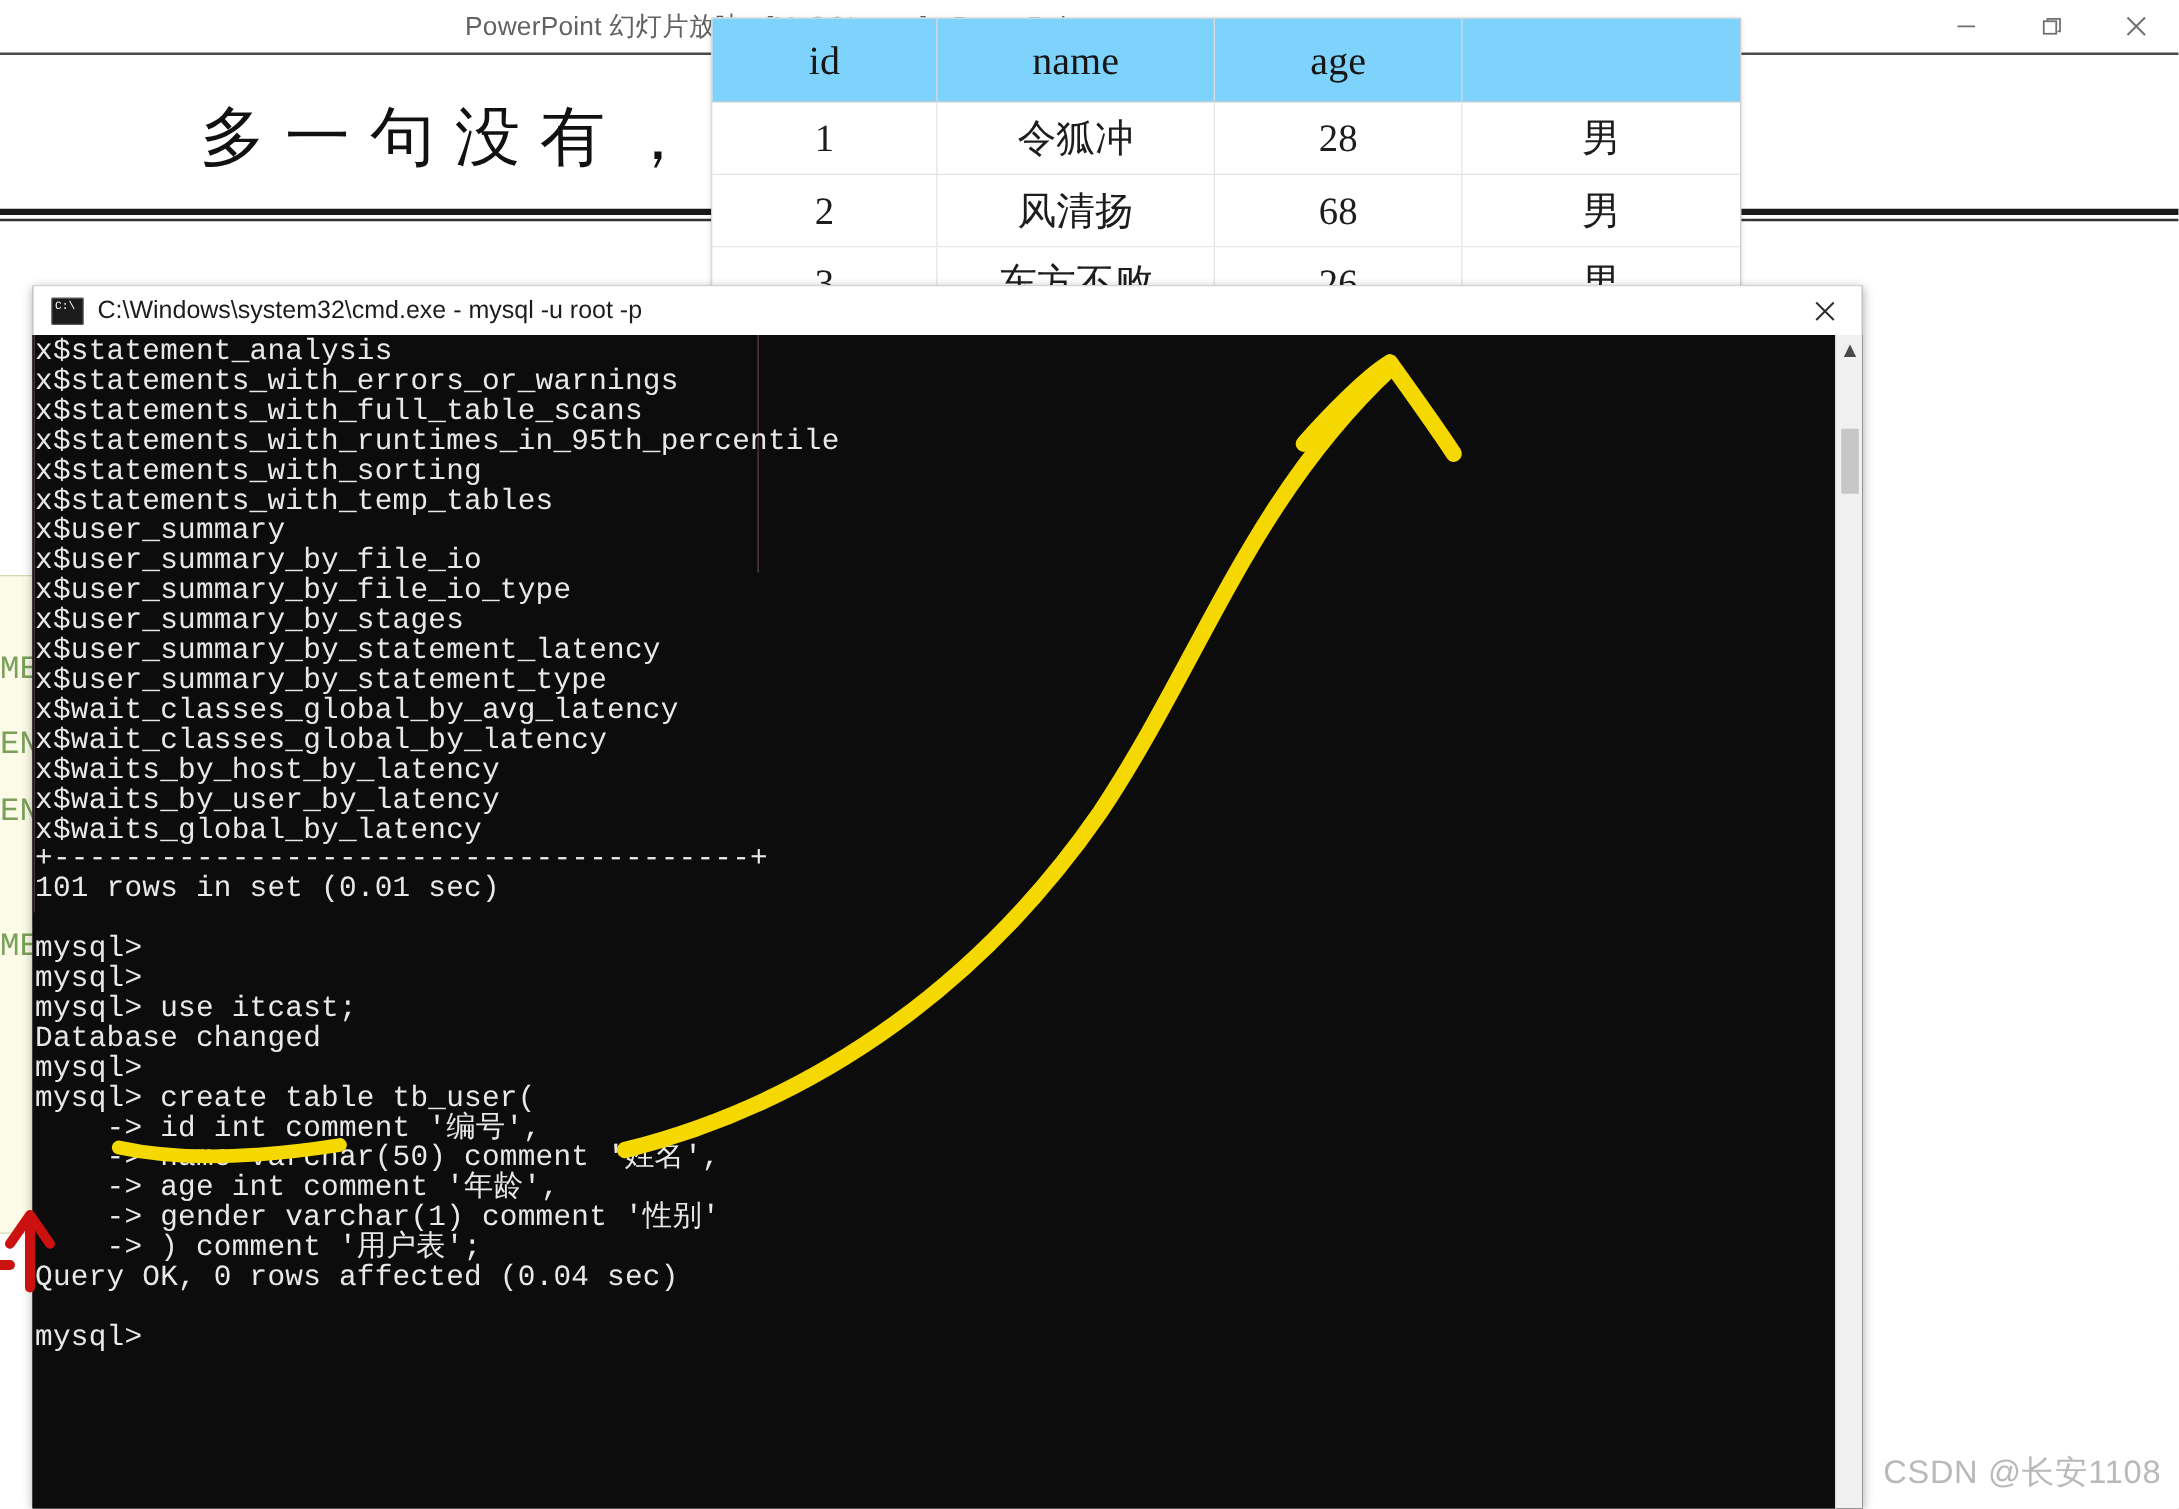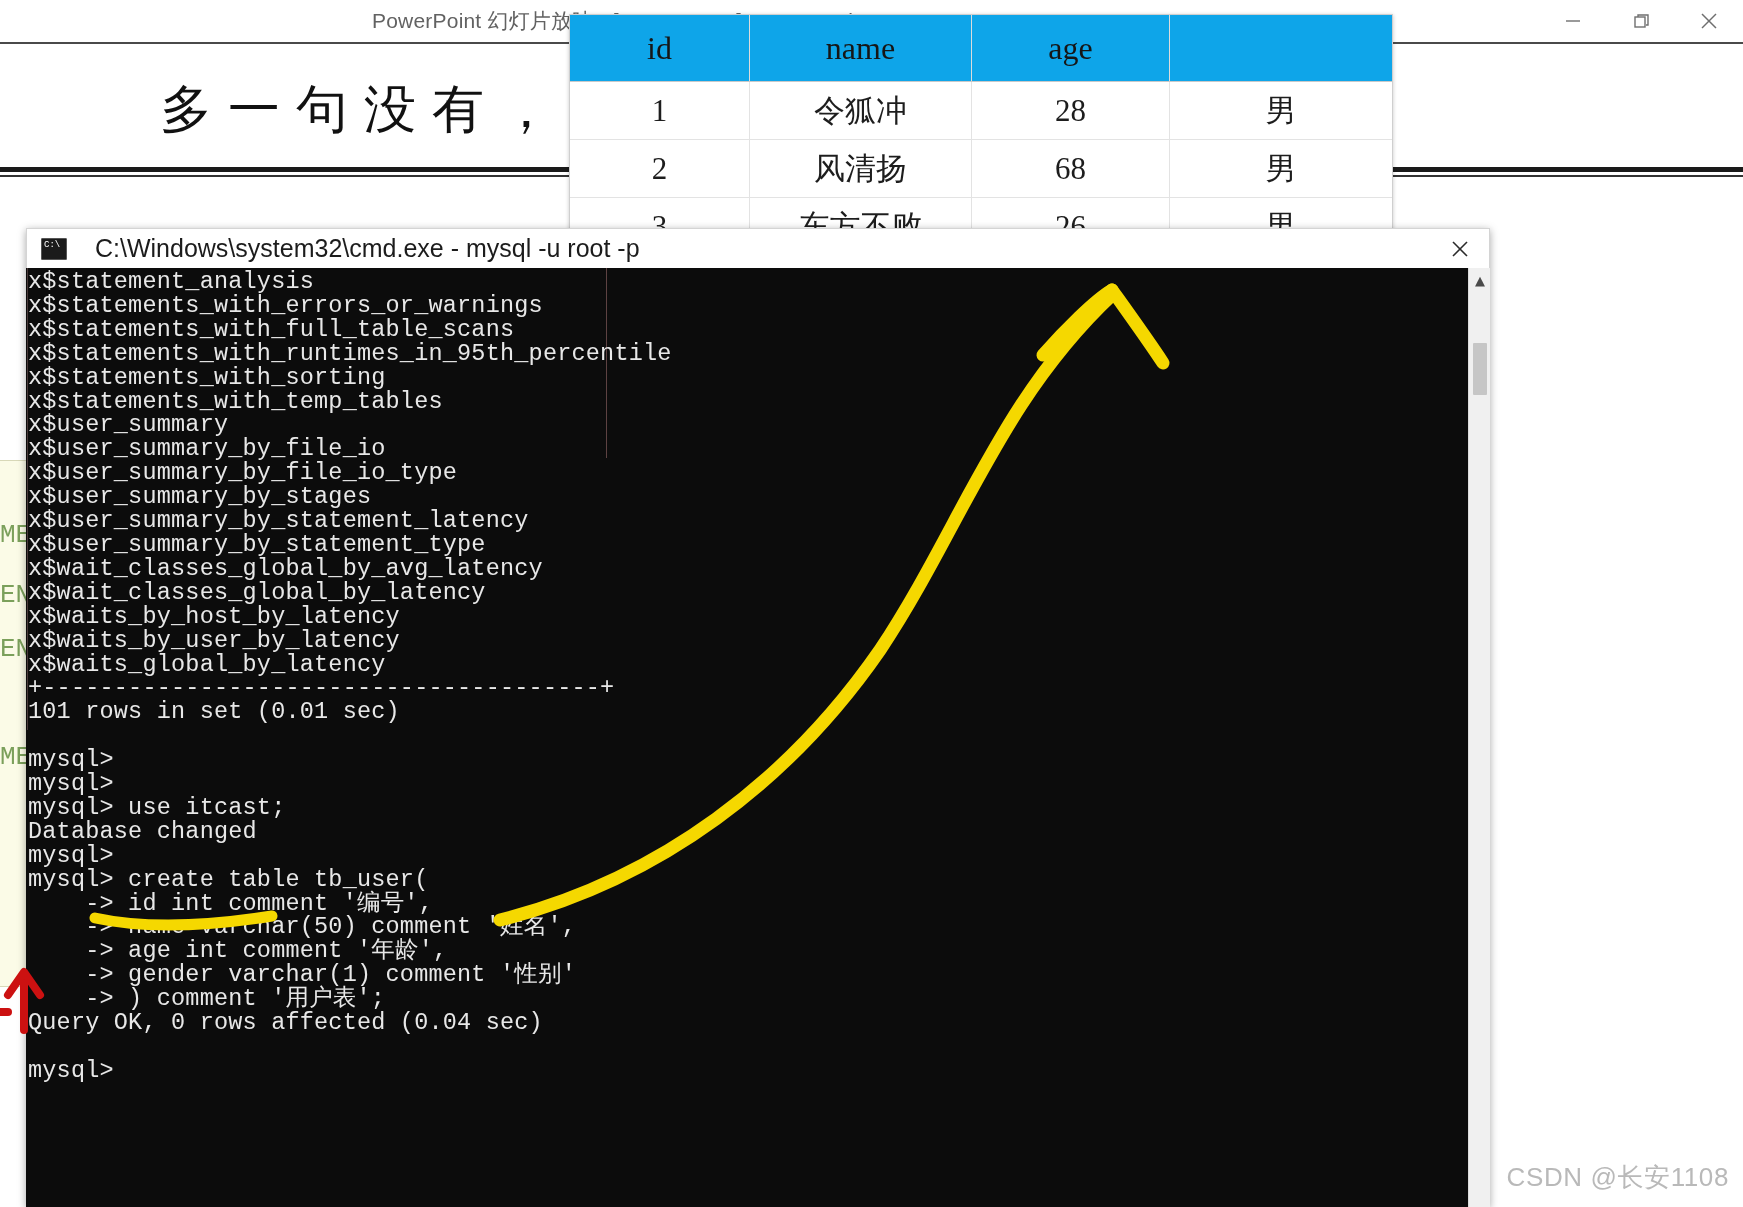--- a/index.html
+++ b/index.html
@@ -133,21 +133,21 @@
     border: 1px solid #cfcfcf;
     box-shadow: 0 1px 4px rgba(0,0,0,0.22);
     box-sizing: border-box;
   }
   .rt-row {
     display: flex;
     width: 100%;
   }
   .rt-head {
     height: 66px;
-    background: #0ea5e9;
+    background: #7dd3fc;
     border-bottom: 1px solid #c9c9c9;
   }
   .rt-body-row {
     height: 57px;
     border-bottom: 1px solid #e3e3e3;
     background: #ffffff;
   }
   .rt-cell {
     display: flex;
     align-items: center;
@@ -201,22 +201,22 @@
   .cmd-icon::before {
     content: "C:\\";
     position: absolute;
     left: 2px; top: 1px;
     font-family: "Liberation Mono", monospace;
     font-size: 9px;
     color: #ffffff;
     line-height: 10px;
   }
   .cmd-title-text {
-    margin-left: 28px;
-    font-size: 25px;
+    margin-left: 11px;
+    font-size: 20px;
     color: #1c1c1c;
     white-space: nowrap;
   }
   .cmd-close {
     position: absolute;
     right: 0; top: 0;
     width: 58px; height: 39px;
     display: flex; align-items: center; justify-content: center;
     color: #2b2b2b;
   }

